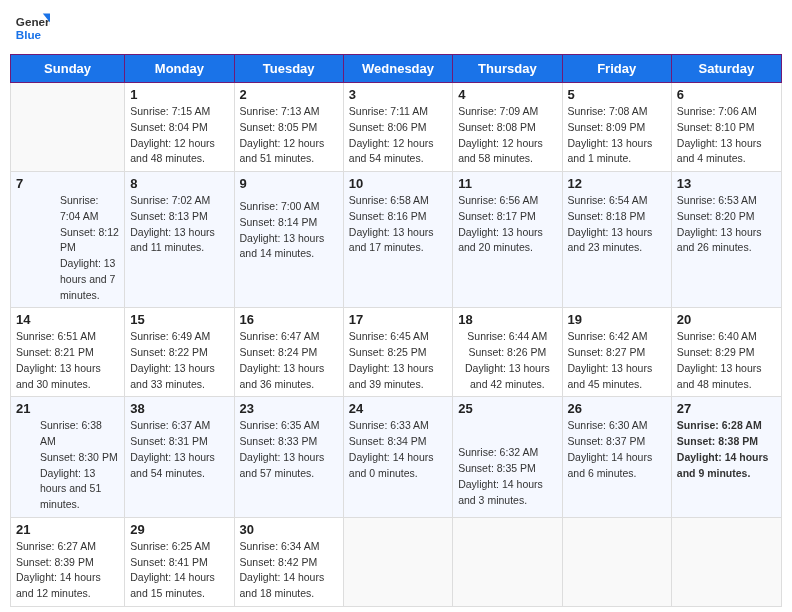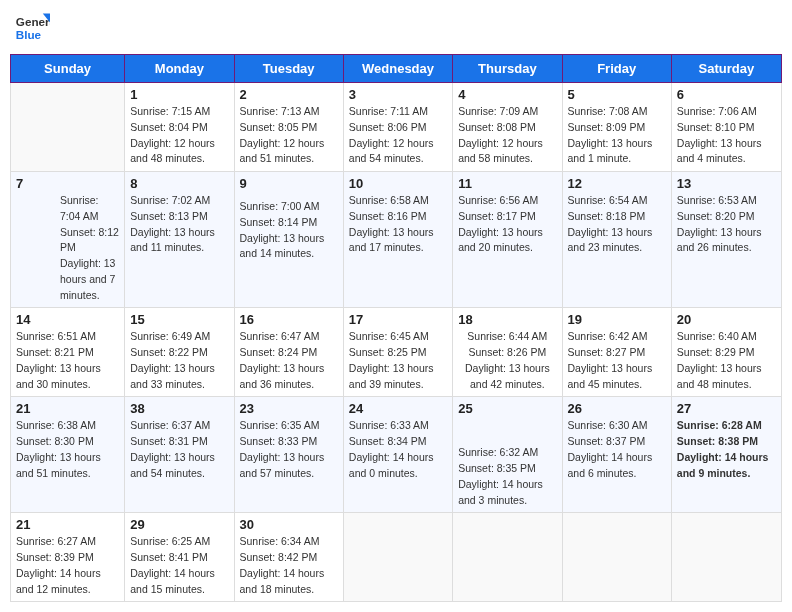--- a/index.html
+++ b/index.html
@@ -235,21 +235,21 @@
         <td>
           <span class="day-num">20</span>
           <div class="day-info" style="white-space: pre-line;">Sunrise: 6:40 AM
 Sunset: 8:29 PM
 Daylight: 13 hours and 48 minutes.</div>
         </td>
       </tr>
       <tr>
         <td>
           <span class="day-num">21</span>
-          <div class="day-info" style="white-space: pre-line;">Sunrise: 6:38 AM
+          <div class="day-info" style="white-space: pre-line; margin-left: 24px;">Sunrise: 6:38 AM
 Sunset: 8:30 PM
 Daylight: 13 hours and 51 minutes.</div>
         </td>
         <td>
           <span class="day-num">38</span>
           <div class="day-info" style="white-space: pre-line;">Sunrise: 6:37 AM
 Sunset: 8:31 PM
 Daylight: 13 hours and 54 minutes.</div>
         </td>
         <td>

